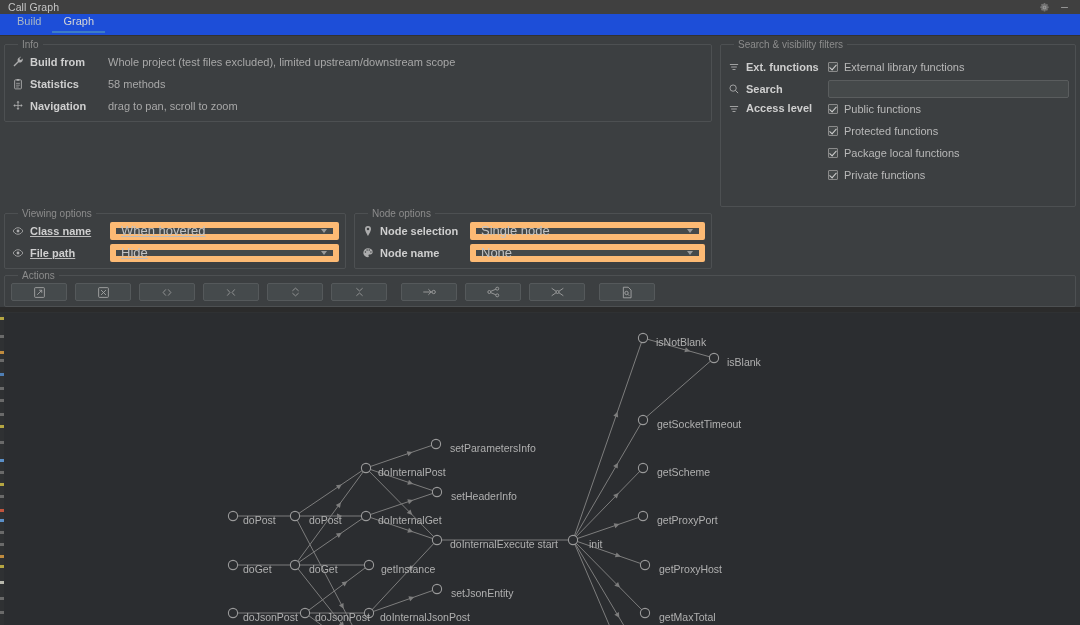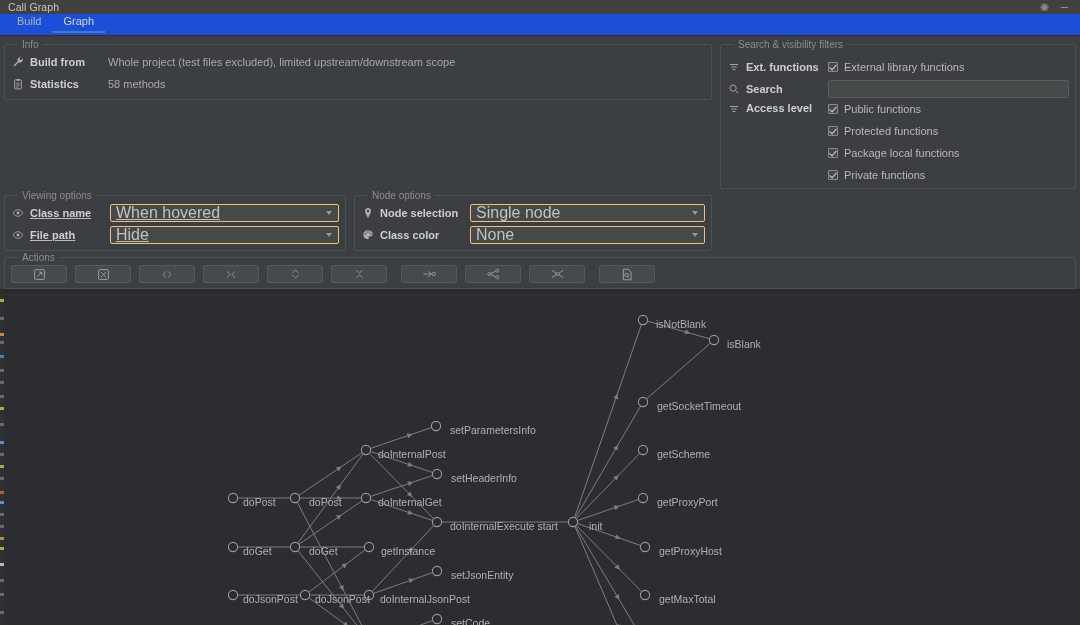--- a/index.html
+++ b/index.html
@@ -85,26 +85,26 @@
   .lbl-value {
     font-size: 11px;
     color: #a8a8a8;
     white-space: nowrap;
   }
 
   .combo {
     flex: 1;
     height: 18px;
     background: #45494a;
-    border: 1px solid #fdba74;
+    border: 6px solid #fdba74;
     border-radius: 2px;
     display: flex;
     align-items: center;
     padding: 0 5px;
-    font-size: 16px;
+    font-size: 13px;
     color: #c2c2c2;
     position: relative;
     cursor: default;
   }
   .combo .caret {
     position: absolute;
     right: 6px; top: 50%;
     transform: translateY(-50%);
     width: 0; height: 0;
     border-left: 3.5px solid transparent;
@@ -247,25 +247,34 @@
                 <rect x="6" y="1.3" width="4" height="2.4" rx=".6" fill="#c0c0c0"></rect>
                 <rect x="5.5" y="6.5" width="5" height="1" fill="#c0c0c0"></rect>
                 <rect x="5.5" y="9" width="5" height="1" fill="#c0c0c0"></rect>
                 <rect x="5.5" y="11.5" width="3.5" height="1" fill="#c0c0c0"></rect>
               </svg>
           </span>
           <span class="lbl-strong">Statistics</span>
           <span class="lbl-value">58 methods</span>
         </div>
 
+        <div class="row">
+          <span class="lbl-icon">
+            <svg width="12" height="12" viewBox="0 0 16 16">
+                <path fill="#c0c0c0" d="M8 1 6 3.4h1.4v3.2H4.2V5.2L1.8 7.2l2.4 2v-1.4h3.2v3.2H6L8 13.4l2-2.4H8.6V7.8h3.2v1.4l2.4-2-2.4-2v1.4H8.6V3.4H10z"></path>
+              </svg>
+          </span>
+          <span class="lbl-strong">Navigation</span>
+          <span class="lbl-value">drag to pan, scroll to zoom</span>
+        </div>
       </div>
     </div>
 
     <div class="top-right">
-      <div class="fieldset filter-grid" style="padding-bottom:5px;">
+      <div class="fieldset filter-grid" style="padding-bottom:23px;">
         <span class="legend">Search &amp; visibility filters</span>
 
         <div class="row" style="margin-top:5px;">
           <span class="lbl-icon">
             <svg width="12" height="12" viewBox="0 0 16 16">
                 <rect x="2.5" y="4" width="11" height="1.2" fill="#c0c0c0"></rect>
                 <rect x="4.2" y="7.4" width="7.6" height="1.2" fill="#c0c0c0"></rect>
                 <rect x="6" y="10.8" width="4" height="1.2" fill="#c0c0c0"></rect>
               </svg>
           </span>
@@ -371,21 +380,21 @@
             <span class="caret"></span>
           </div>
         </div>
 
         <div class="row">
           <span class="lbl-icon">
             <svg width="12" height="12" viewBox="0 0 16 16">
                 <path fill="#c0c0c0" d="M8 1.8c-3.4 0-6.2 2.6-6.2 5.9 0 3.3 2.8 5.9 6.2 5.9.6 0 1.1-.5 1.1-1.1 0-.3-.1-.5-.3-.7-.2-.2-.3-.4-.3-.7 0-.6.5-1.1 1.1-1.1h1.3c2 0 3.3-1.5 3.3-3.4 0-3-2.8-4.8-6.2-4.8zM4.6 7.7a1 1 0 1 1 0-2 1 1 0 0 1 0 2zm2.2-2.6a1 1 0 1 1 0-2 1 1 0 0 1 0 2zm2.8 0a1 1 0 1 1 0-2 1 1 0 0 1 0 2zm2.3 2.6a1 1 0 1 1 0-2 1 1 0 0 1 0 2z"></path>
               </svg>
           </span>
-          <span class="lbl-strong">Class color</span>
+          <span class="lbl-strong">Node name</span>
           <div class="combo">
             <span>None</span>
             <span class="caret"></span>
           </div>
         </div>
       </div>
     </div>
   </div>
 
   <div class="fieldset" style="margin-bottom:5px; padding:6px 6px 5px 6px;">

